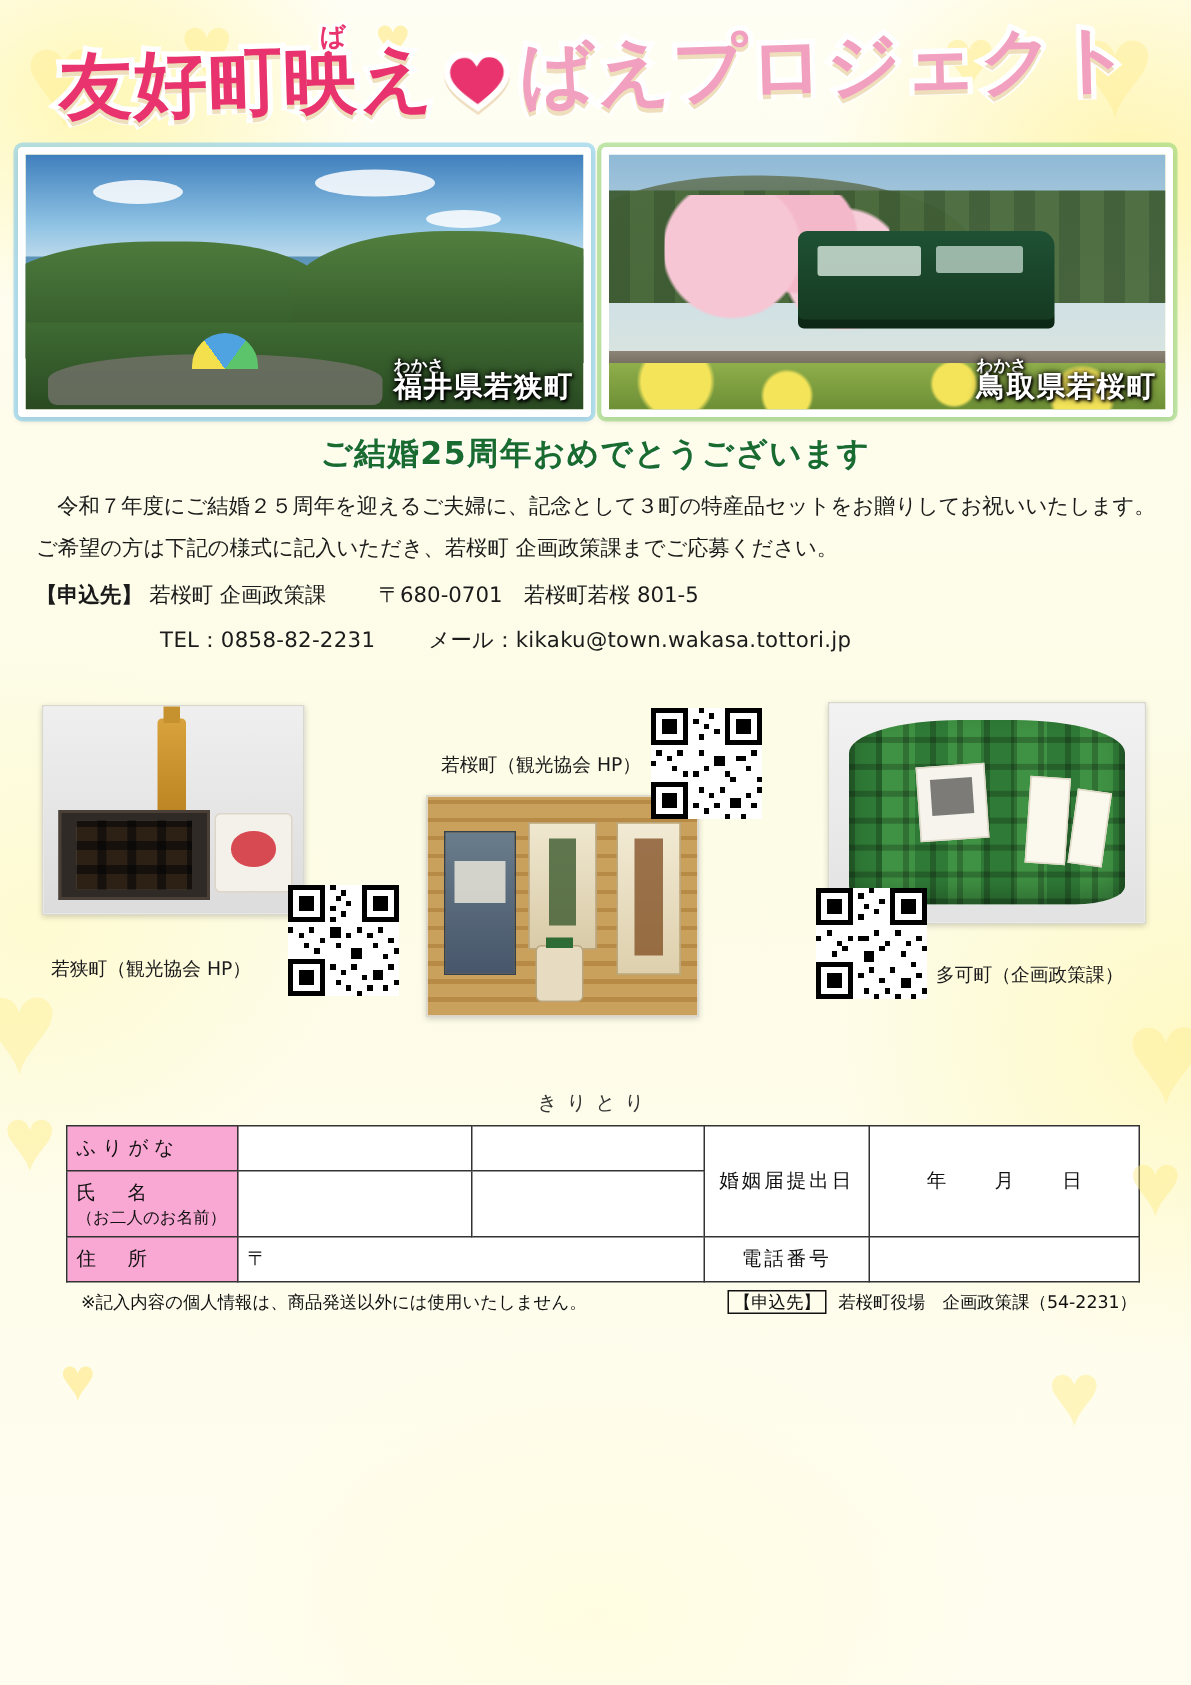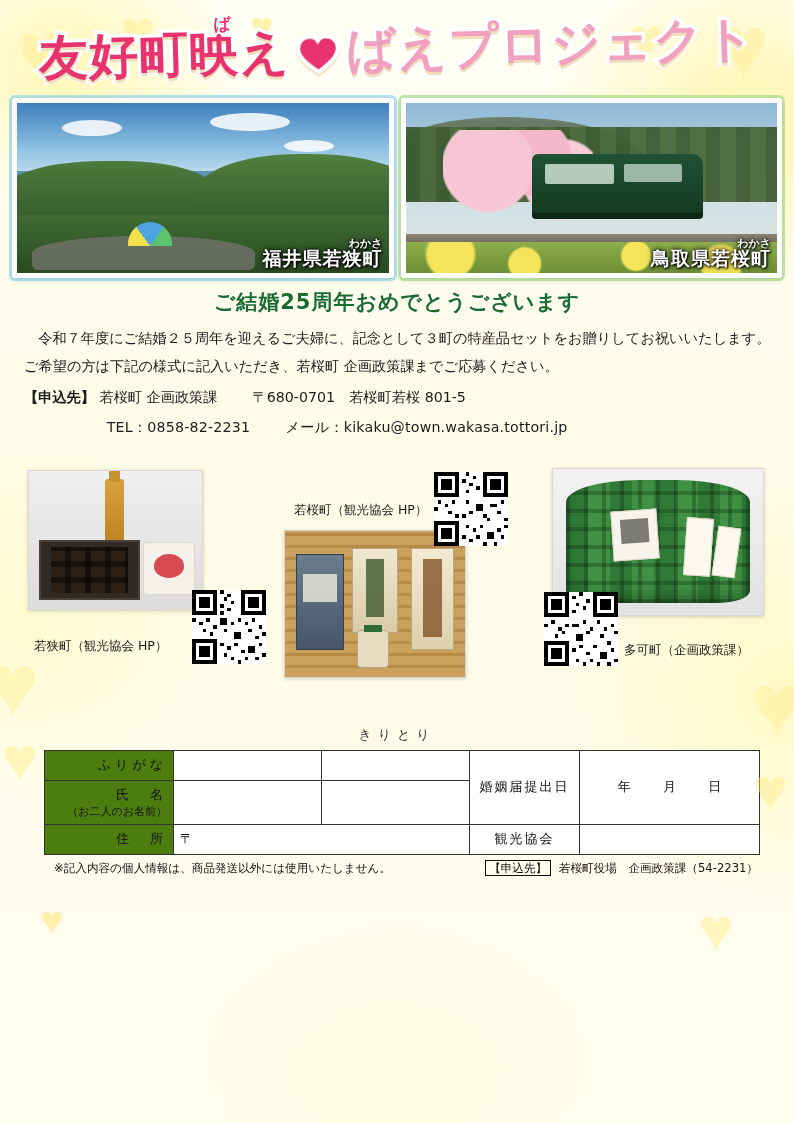--- a/index.html
+++ b/index.html
@@ -63,21 +63,21 @@
   }
   .photo {
     position: relative; flex: 1; border-radius: 3px; overflow: hidden;
     border: 5px solid #fff;
     box-shadow: 0 0 0 3px rgba(120,200,240,.55), 0 2px 5px rgba(0,0,0,.18);
   }
   .photo.p2 { box-shadow: 0 0 0 3px rgba(150,215,120,.6), 0 2px 5px rgba(0,0,0,.18); }
   .photo.p3 { box-shadow: 0 0 0 3px rgba(245,160,200,.65), 0 2px 5px rgba(0,0,0,.18); }
   .ph-img { position: absolute; inset: 0; }
   .cap {
-    position: absolute; right: 6px; bottom: 4px; text-align: right;
+    position: absolute; right: 6px; bottom: 4px; text-align: left;
     color: #fff; font-family: "DejaVu Sans", sans-serif; font-weight: bold;
     text-shadow: 0 0 3px #000, 1px 1px 2px #000, 0 0 6px rgba(0,0,0,.8);
     line-height: 1.05;
   }
   .cap .r { display: block; font-size: 11px; }
   .cap .m { display: block; font-size: 19px; letter-spacing: 1px; }
 
   
   .p1 .sky { position:absolute; left:0; right:0; top:0; height:46%;
     background: linear-gradient(#3f7fbd, #8fc3e4 60%, #cfe3ee); }
@@ -238,21 +238,21 @@
     font-size: 13px; color:#333; letter-spacing: 6px; margin-top: 2px;
   }
 
   
   .form-wrap { padding: 6px 34px 0 44px; }
   table.form { width: 100%; border-collapse: collapse; background: #fff; }
   table.form td {
     border: 1px solid #333; font-family: "DejaVu Sans", sans-serif;
     font-size: 13px; color: #111; padding: 5px 6px; height: 30px;
   }
-  td.lblcell { text-align: right; letter-spacing: 4px; width: 129px; background:#4d7c0f; }
+  td.lblcell { text-align: left; letter-spacing: 4px; width: 114px; background:#f9a8d4; }
   td.lblcell .sub { display:block; letter-spacing: 0; font-size: 11px; }
   td.mid { text-align:center; letter-spacing: 2px; width: 110px; }
   td.ymd { text-align:center; letter-spacing: 0; width: 180px; }
   td.ymd span { display:inline-block; padding: 0 14px; }
   td.zip:before { content: "〒"; font-size: 13px; }
 
   .footnote {
     display:flex; justify-content: space-between; align-items: flex-start;
     padding: 6px 36px 0 54px;
     font-family:"DejaVu Sans", sans-serif; font-size: 11.6px; color:#111;
@@ -557,21 +557,21 @@
       <td class="lblcell">
         <span>氏　名</span>
         <span class="sub">（お二人のお名前）</span>
       </td>
       <td></td>
       <td></td>
     </tr>
     <tr>
       <td class="lblcell">住　所</td>
       <td class="zip" colspan="2"></td>
-      <td class="mid">観光協会</td>
+      <td class="mid">電話番号</td>
       <td></td>
     </tr>
   </tbody>
     </table>
 </div>
 
 <div class="footnote">
   <div>※記入内容の個人情報は、商品発送以外には使用いたしません。</div>
   <div class="right">
     <span class="box">【申込先】</span>

